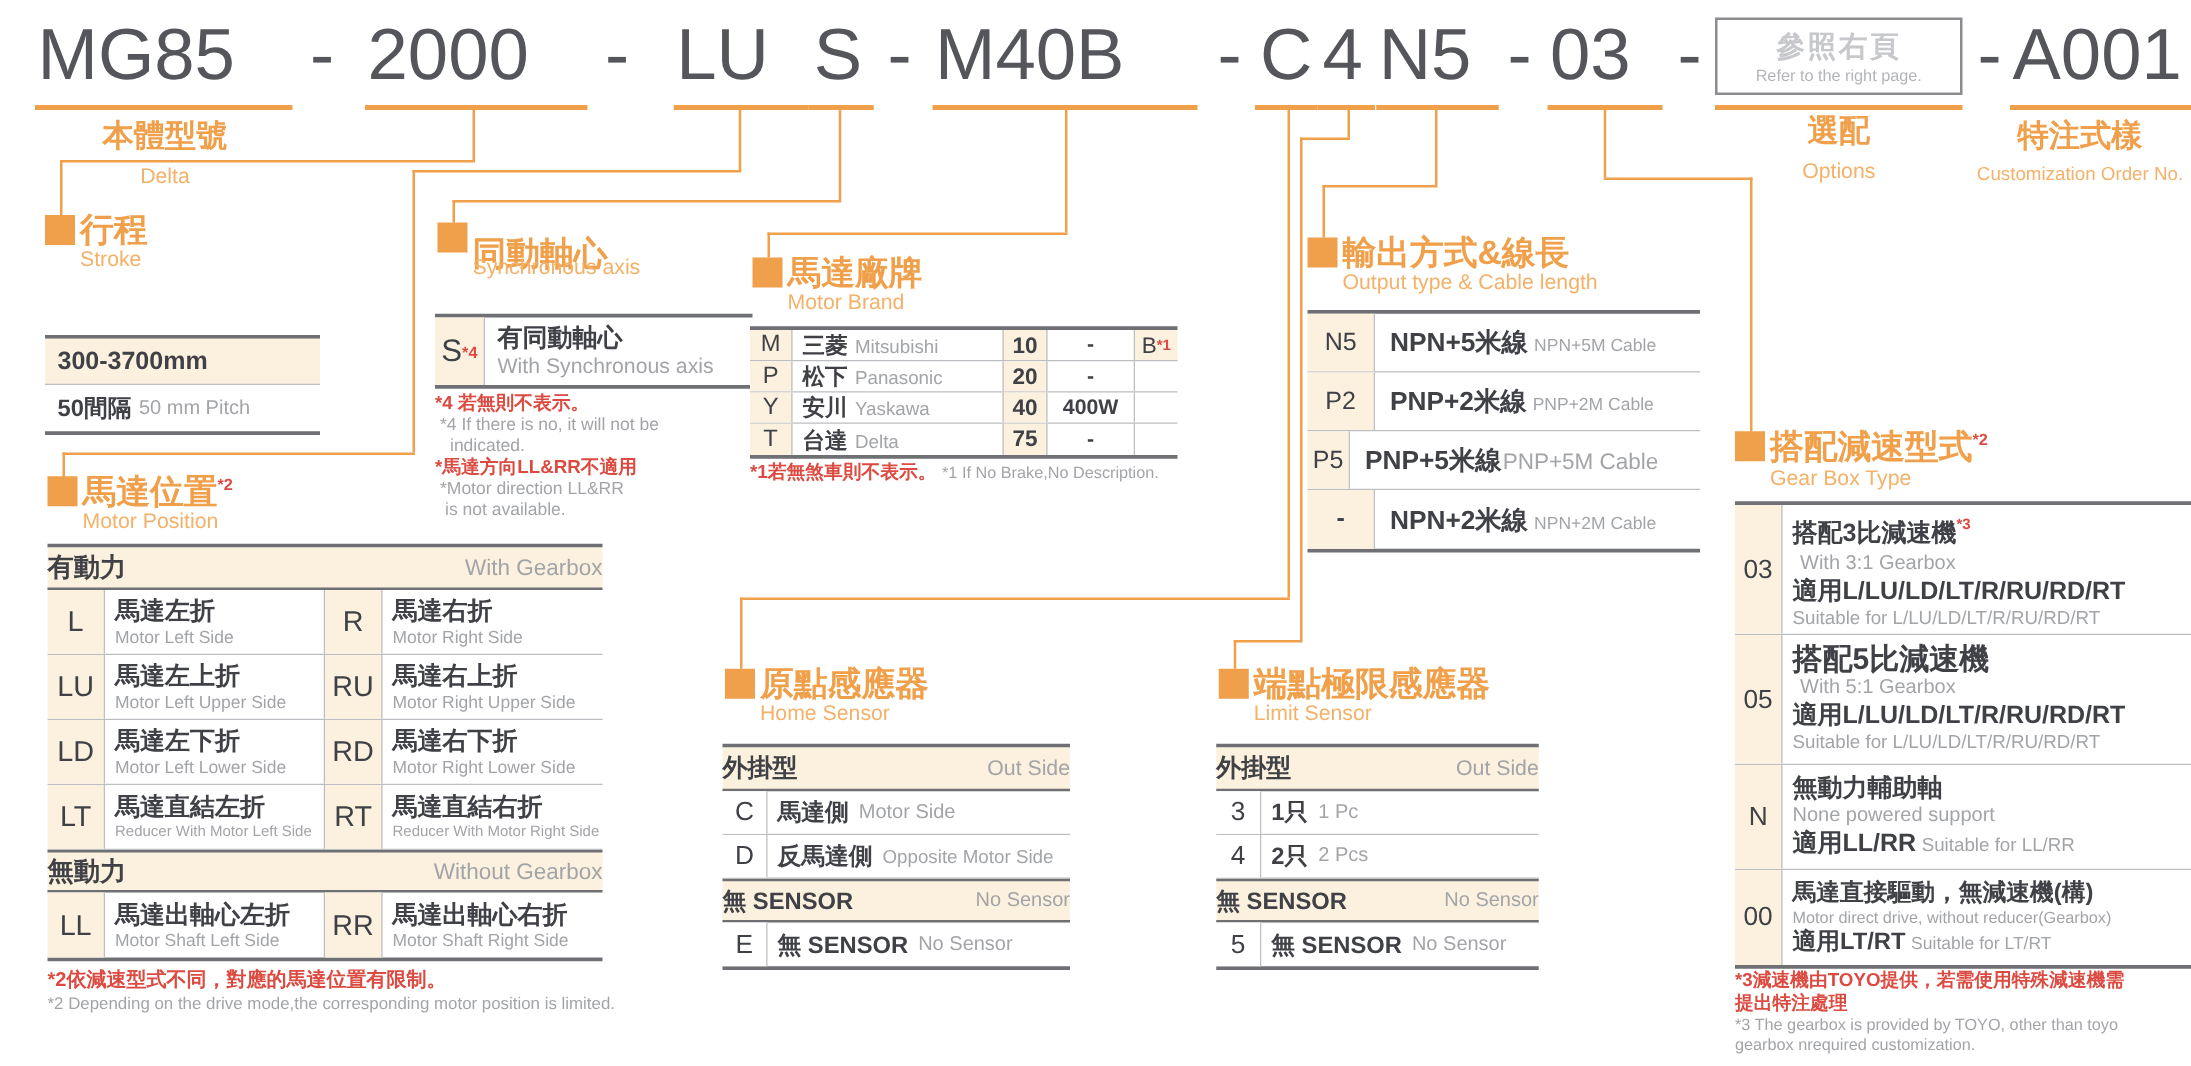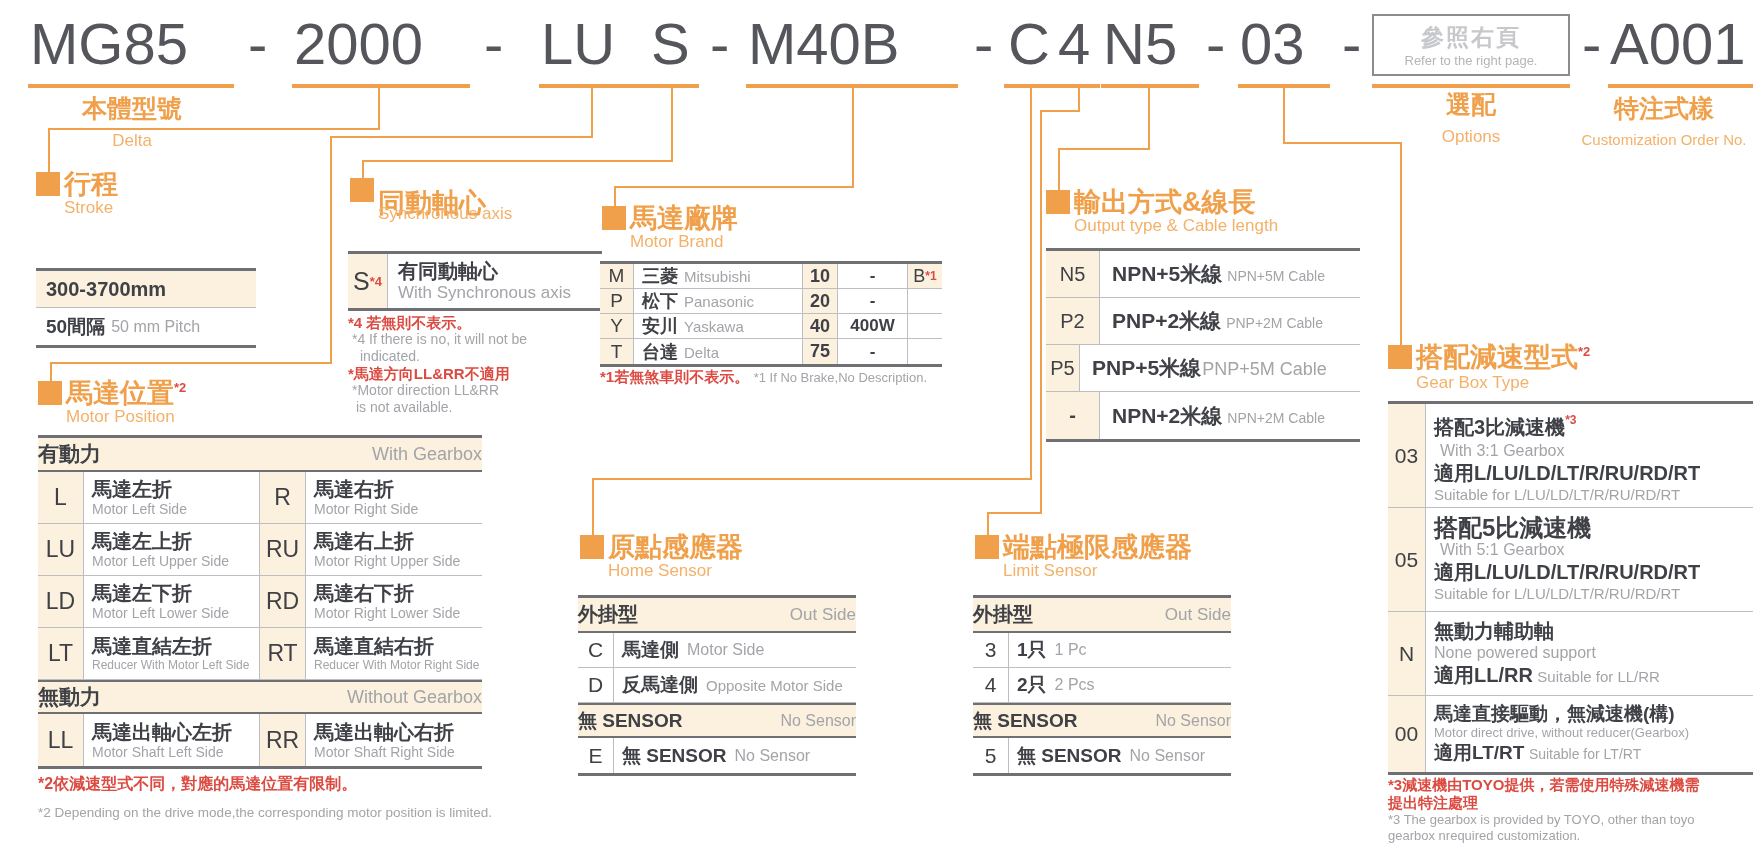--- a/index.html
+++ b/index.html
@@ -328,21 +328,21 @@
       </div>
       <div class="cc" style="width:46px;font-size:23px">RR</div>
       <div class="stack" style="width:176px;padding-left:8px">
         <span class="cjk" style="font-size:20px;line-height:24px">馬達出軸心右折</span>
         <span class="eng" style="font-size:14px;line-height:17px">Motor Shaft Right Side</span>
       </div>
     </div>
   </div>
   <div style="position:absolute;left:38px;top:774px">
     <div class="note-red" style="font-size:16px">*2依減速型式不同，對應的馬達位置有限制。</div>
-    <div class="note-gray" style="font-size:13.5px;margin-top:10px">*2 Depending on the drive mode,the corresponding motor position is limited.</div>
+    <div class="note-gray" style="font-size:13.5px;margin-top:0">*2 Depending on the drive mode,the corresponding motor position is limited.</div>
   </div>
 
   <div class="sq" style="left:580px;top:535px"></div>
   <div class="t" style="left:608px;top:529px">原點感應器</div>
   <div class="st" style="left:608px;top:561px">Home Sensor</div>
   <div class="tbl" style="left:578px;top:595px;width:278px">
     <div class="tr hdrrow" style="height:35px;gap:8px">
       <span class="cjk" style="font-size:20px">外掛型</span>
       <span class="eng" style="font-size:17px">Out Side</span>
     </div>

